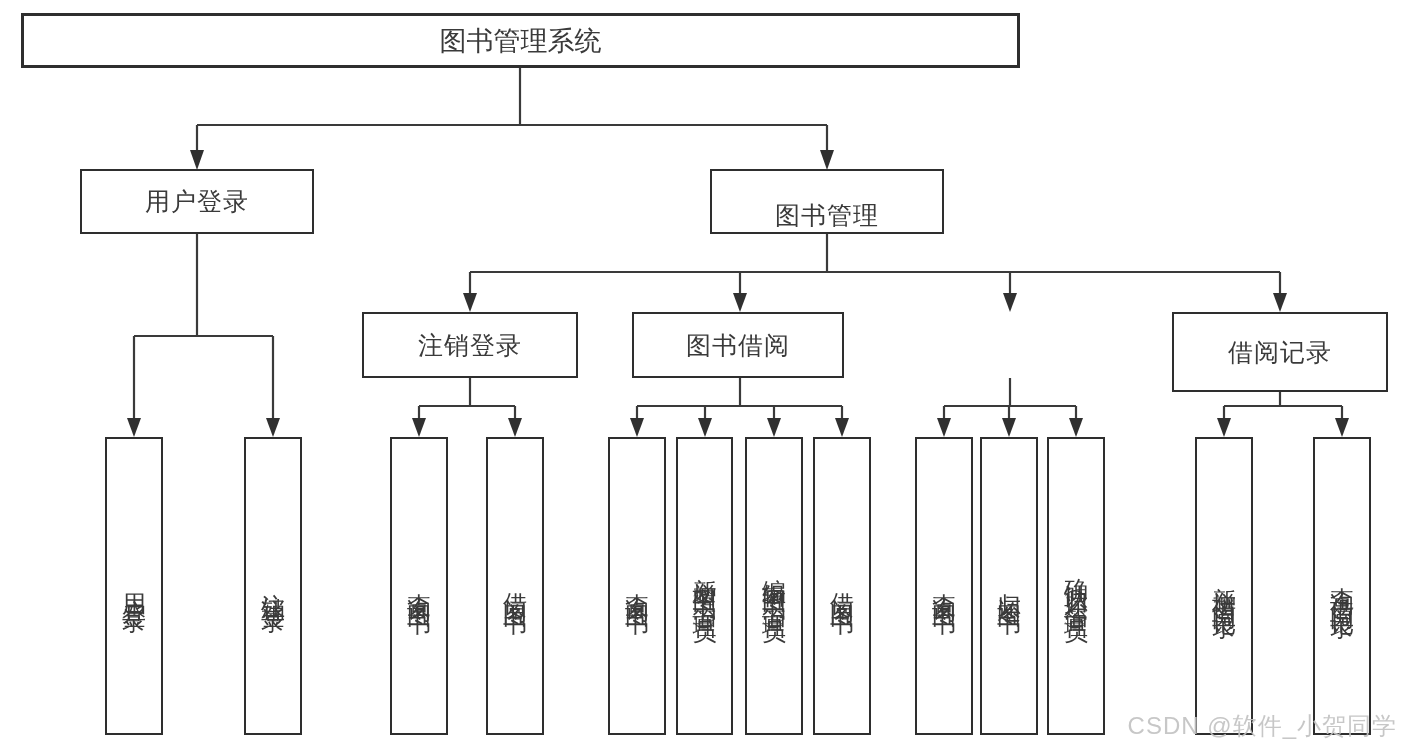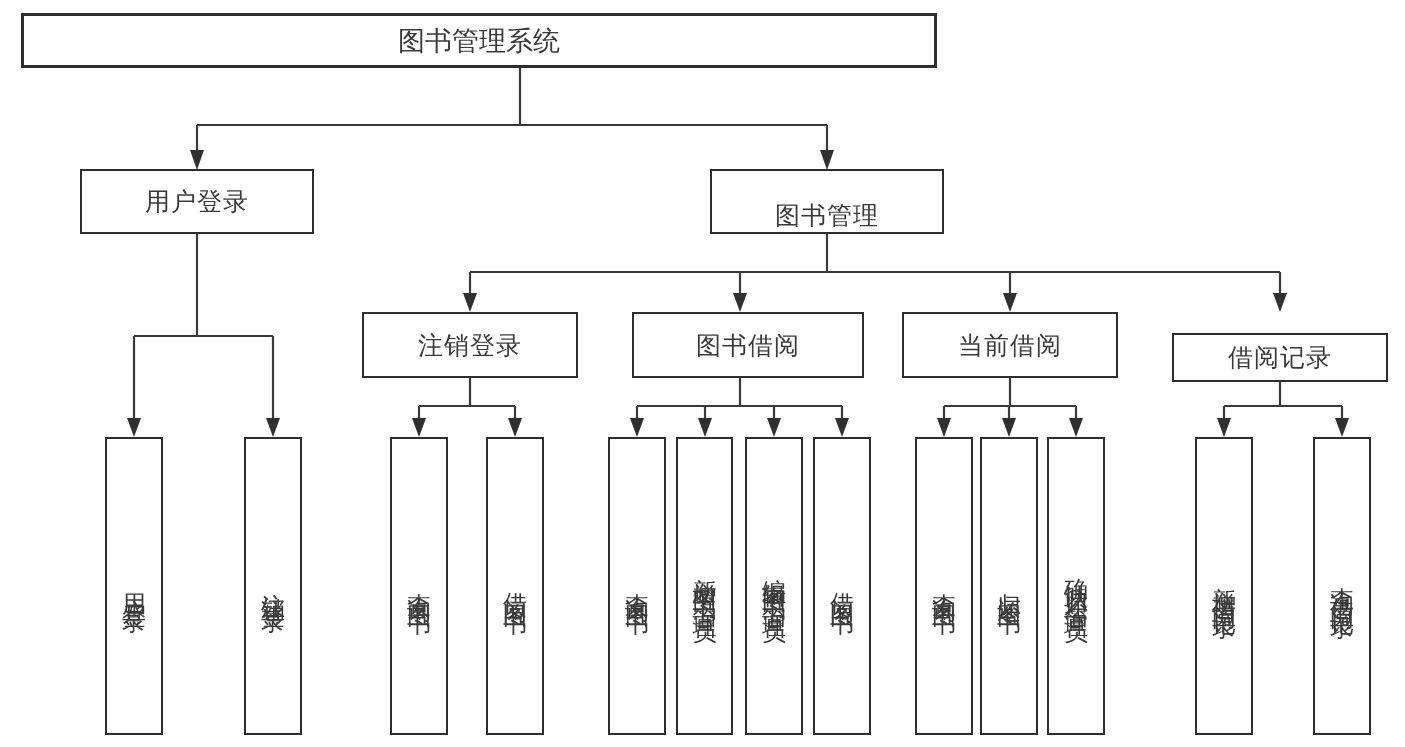--- a/index.html
+++ b/index.html
@@ -72,41 +72,38 @@
       <polygon points="767,418 781,418 774,437"></polygon>
       <polygon points="835,418 849,418 842,437"></polygon>
       <polygon points="937,418 951,418 944,437"></polygon>
       <polygon points="1002,418 1016,418 1009,437"></polygon>
       <polygon points="1069,418 1083,418 1076,437"></polygon>
       <polygon points="1217,418 1231,418 1224,437"></polygon>
       <polygon points="1335,418 1349,418 1342,437"></polygon>
     </g>
   </svg>
 
-  <div class="node root" style="left:21px;top:13px;width:916px;height:55px;">
+  <div class="node root" style="left:21px;top:13px;width:999px;height:55px;">
     <span>图书管理系统</span>
   </div>
 
   <div class="node h" style="left:80px;top:169px;width:234px;height:65px;">
     <span>用户登录</span>
   </div>
   <div class="node h" style="left:710px;top:169px;width:234px;height:65px;align-items:flex-end;">
     <span>图书管理</span>
   </div>
 
   <div class="node h" style="left:362px;top:312px;width:216px;height:66px;">
     <span>注销登录</span>
   </div>
-  <div class="node h" style="left:632px;top:312px;width:232px;height:66px;">
+  <div class="node h" style="left:632px;top:312px;width:212px;height:66px;">
     <span>图书借阅</span>
   </div>
-  <div class="node h" style="left:902px;top:312px;width:216px;height:66px;">
-    <span>当前借阅</span>
-  </div>
-  <div class="node h" style="left:1172px;top:312px;width:216px;height:49px;margin-top:21px;">
+  <div class="node h" style="left:1172px;top:312px;width:216px;height:80px;">
     <span>借阅记录</span>
   </div>
 
   <div class="leaf" style="left:105px;">
     <span>用户登录</span>
   </div>
   <div class="leaf" style="left:244px;">
     <span>注销登录</span>
   </div>
 
@@ -140,13 +137,14 @@
     <span>确认归还（管理员）</span>
   </div>
 
   <div class="leaf" style="left:1195px;">
     <span>新增借阅记录</span>
   </div>
   <div class="leaf" style="left:1313px;">
     <span>查询借阅记录</span>
   </div>
 
+  <div class="watermark">CSDN @软件_小贺同学</div>
 </div>
 
 </body></html>

